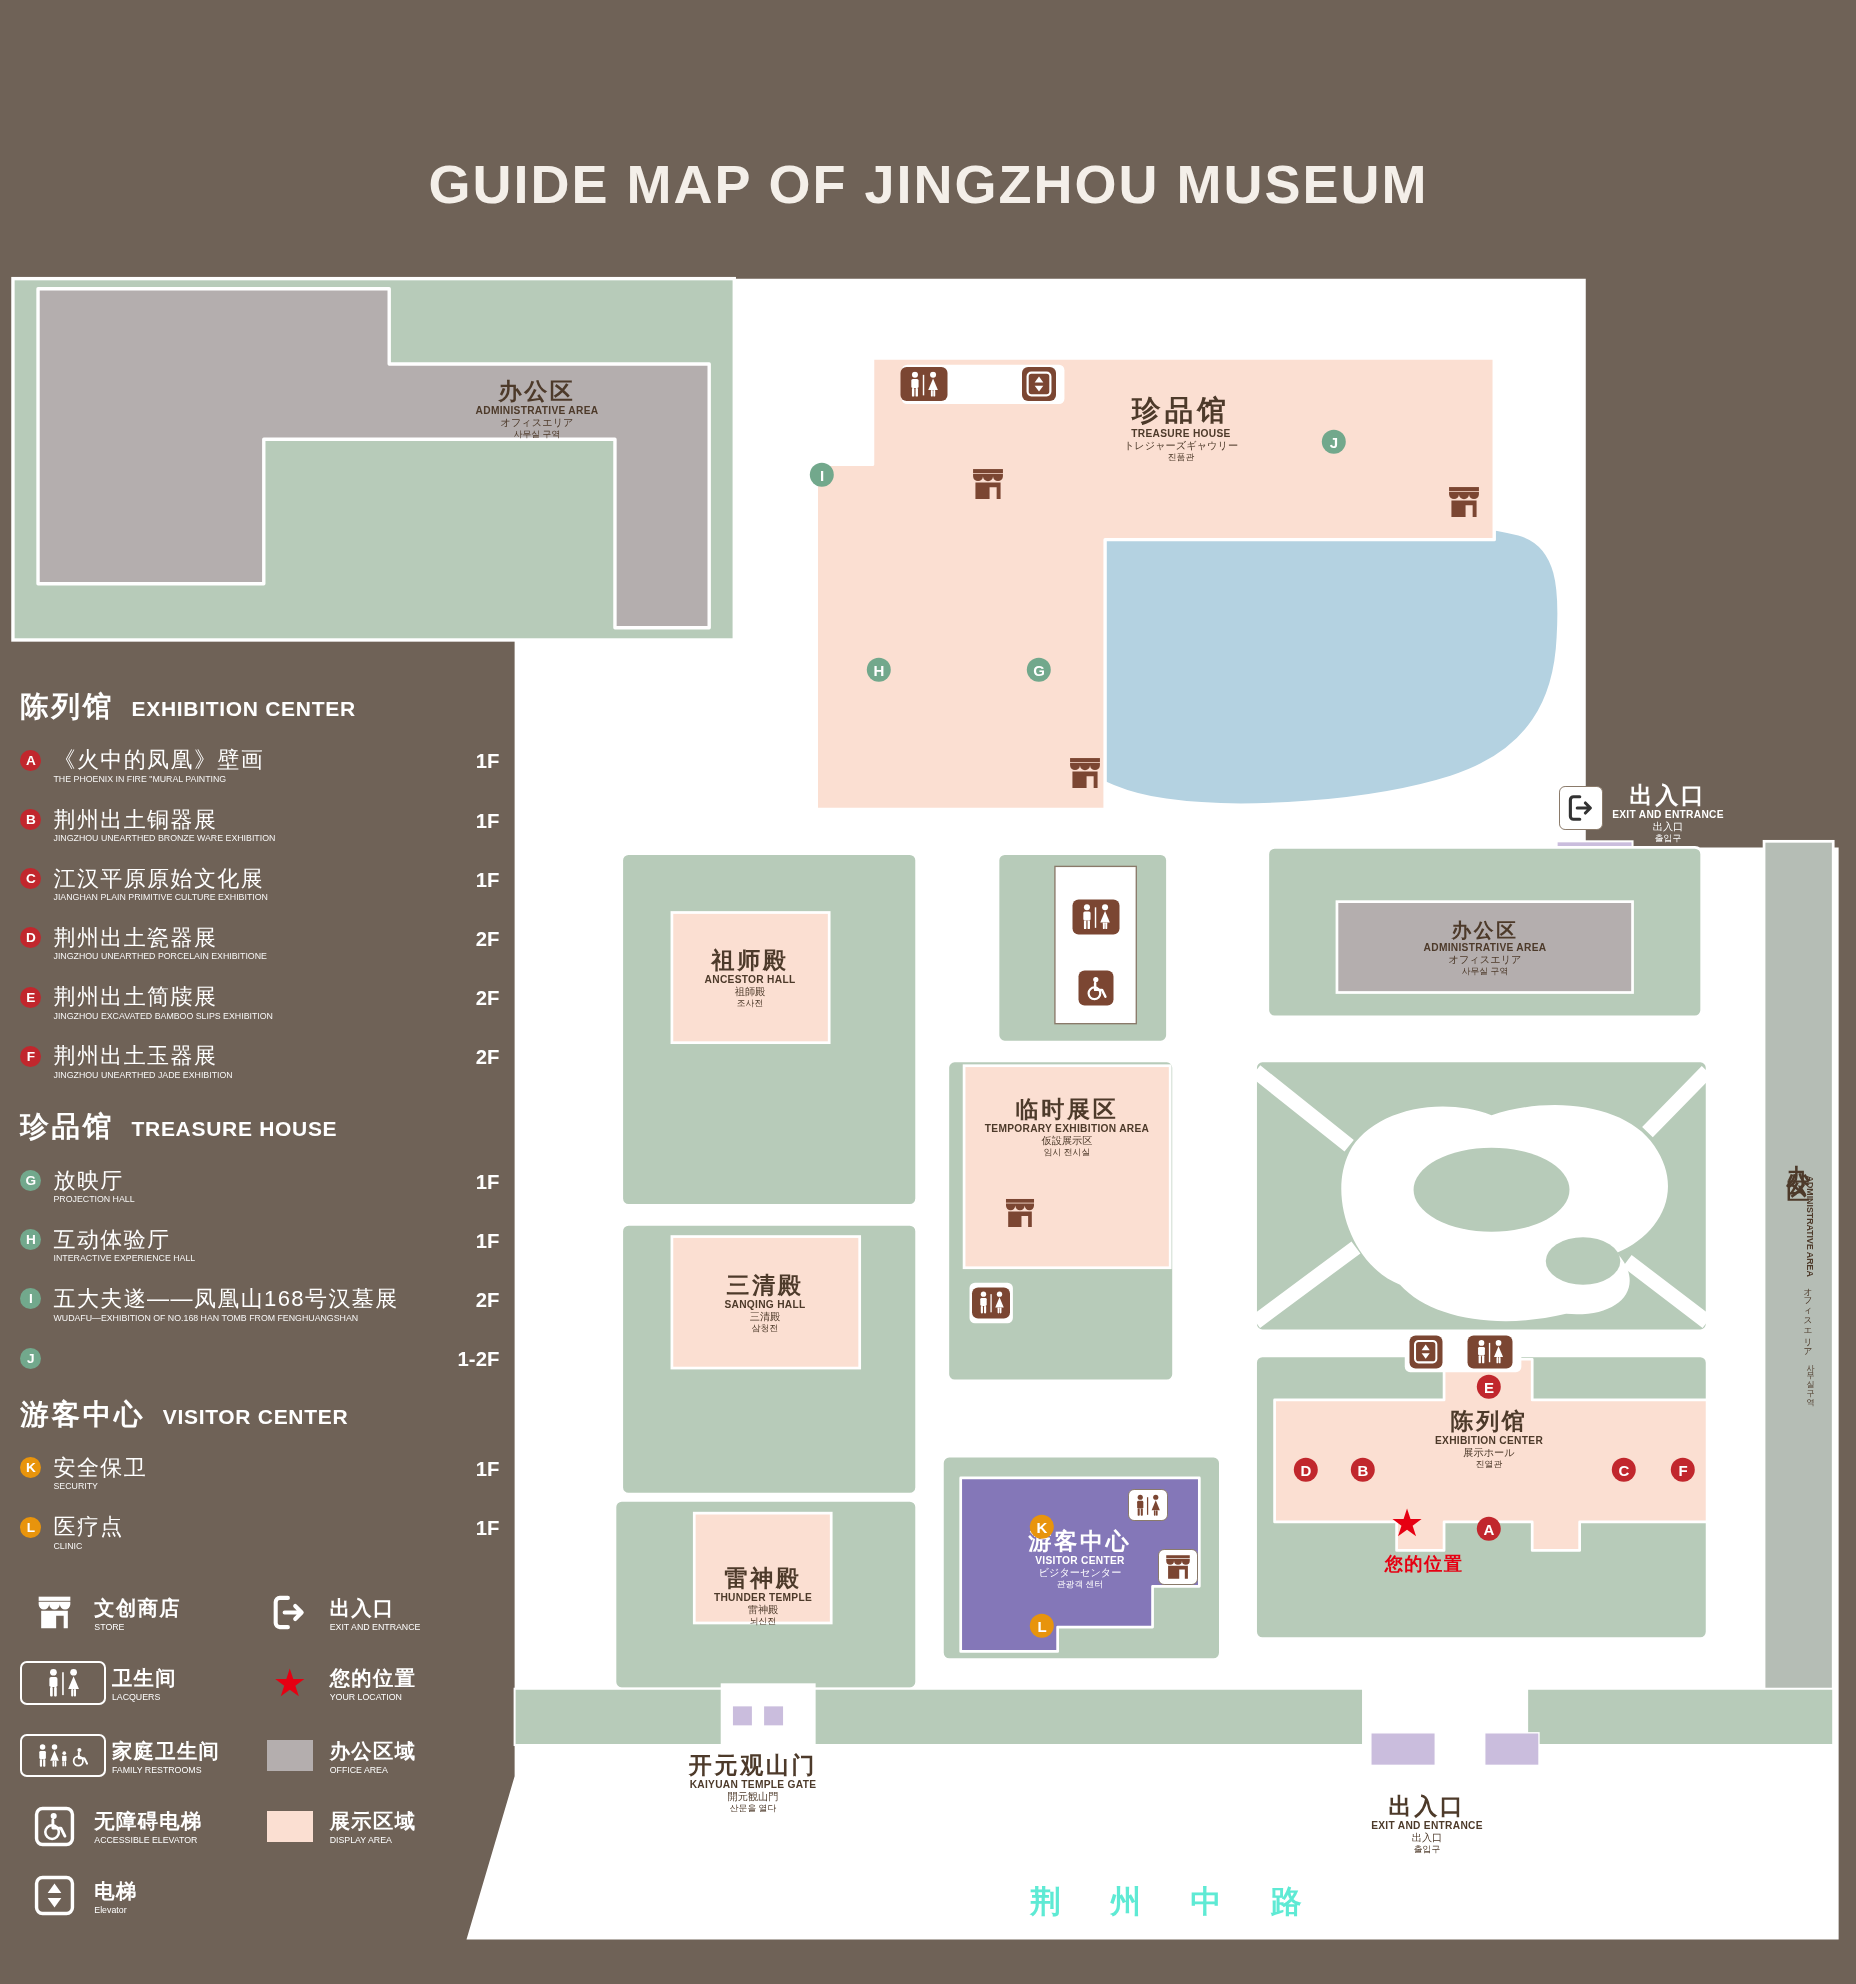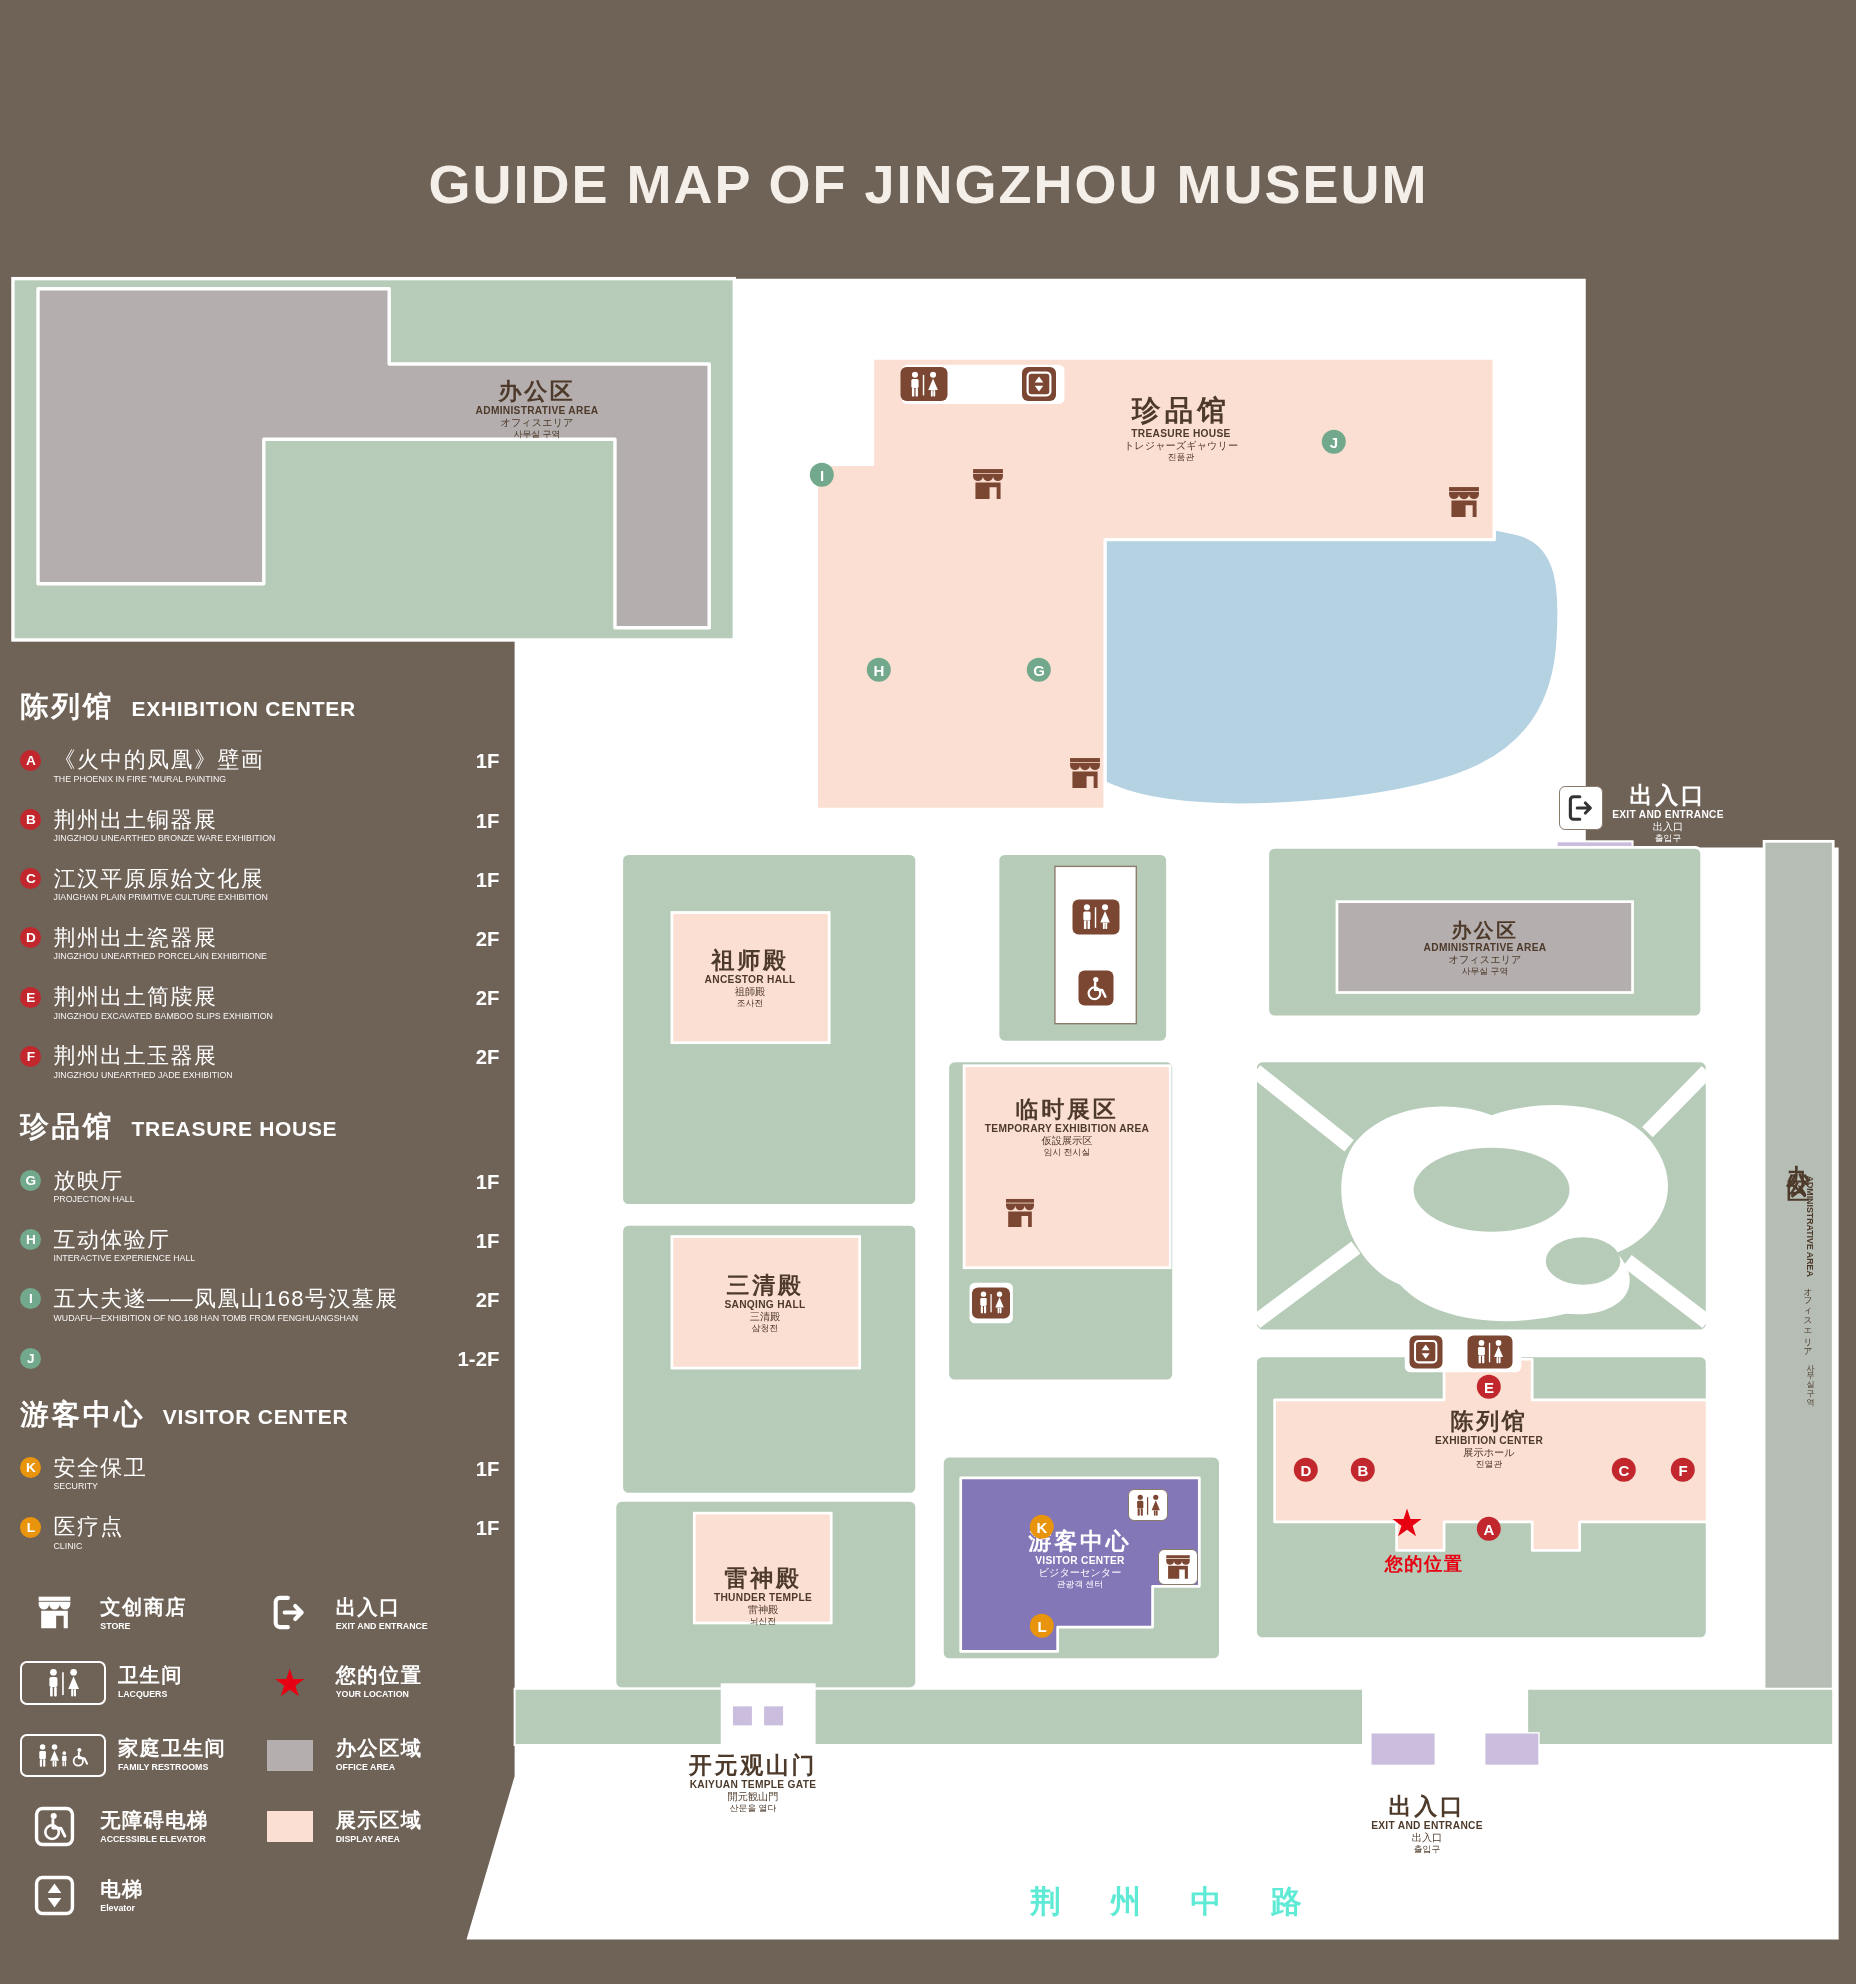--- a/index.html
+++ b/index.html
@@ -58,26 +58,26 @@
              display:flex;align-items:center;justify-content:center;margin-top:3.4px;color:#fff;}
   .lg-marker.red{background:#c1272d;}
   .lg-marker.green{background:#72a88c;}
   .lg-marker.orange{background:#e8940c;}
   .lg-item-zh{display:block;font-size:22px;letter-spacing:1.4px;line-height:1.25;}
   .lg-item-en{display:block;font-size:8.8px;opacity:.95;max-width:339px;white-space:normal;
               line-height:1.3;}
   .lg-floor{position:absolute;right:0;top:4.1px;font-size:20.3px;font-weight:bold;}
   .lg-symbols{display:grid;grid-template-columns:230px 230px;row-gap:28.5px;column-gap:5.4px;
               margin-top:41px;}
-  .lg-sym{display:flex;gap:12px;}
+  .lg-sym{display:flex;align-items:center;gap:6px;}
   .lg-sym-icon{flex:0 0 68px;display:flex;align-items:center;justify-content:center;color:#fff;}
   .lg-sym-icon svg{fill:currentColor;display:block;}
   .boxed{border:2px solid #fff;border-radius:6.8px;padding:5.4px 6.8px;}
   .lg-sym-zh{display:block;font-size:20.3px;font-weight:bold;letter-spacing:1.4px;}
-  .lg-sym-en{display:block;font-size:8.8px;font-weight:bold;}
+  .lg-sym-en{display:block;font-size:8.8px;}
   .swatch{width:46px;height:31px;}
   .swatch.office{background:#b4aeae;}
   .swatch.display{background:#fbdfd2;}
   .star-glyph{color:#e60012;font-size:38px;line-height:1;}
 </style>
 </head>
 <body>
 
 <div class="page">
 

